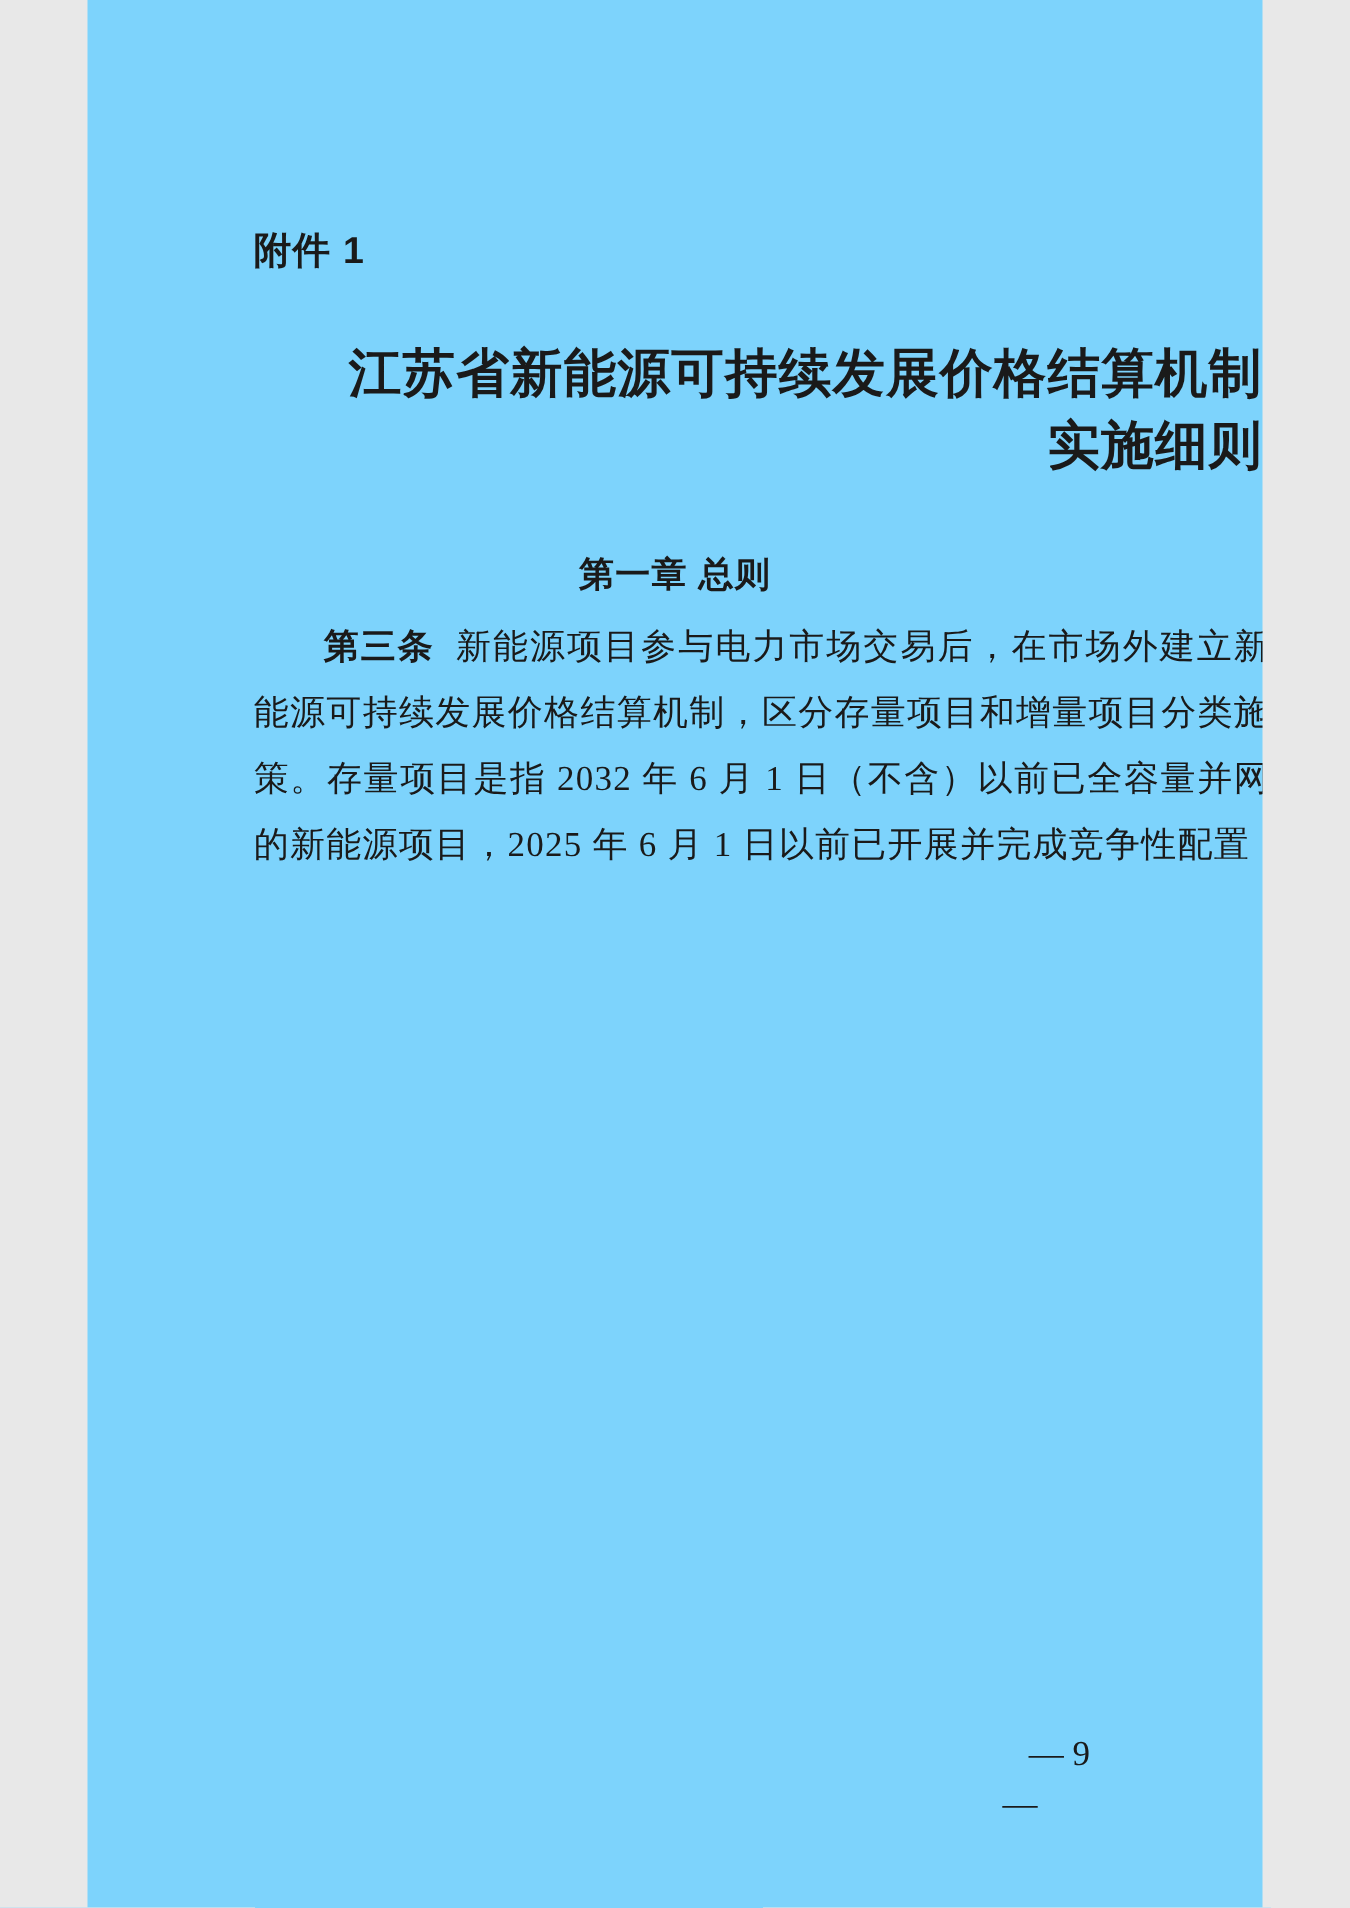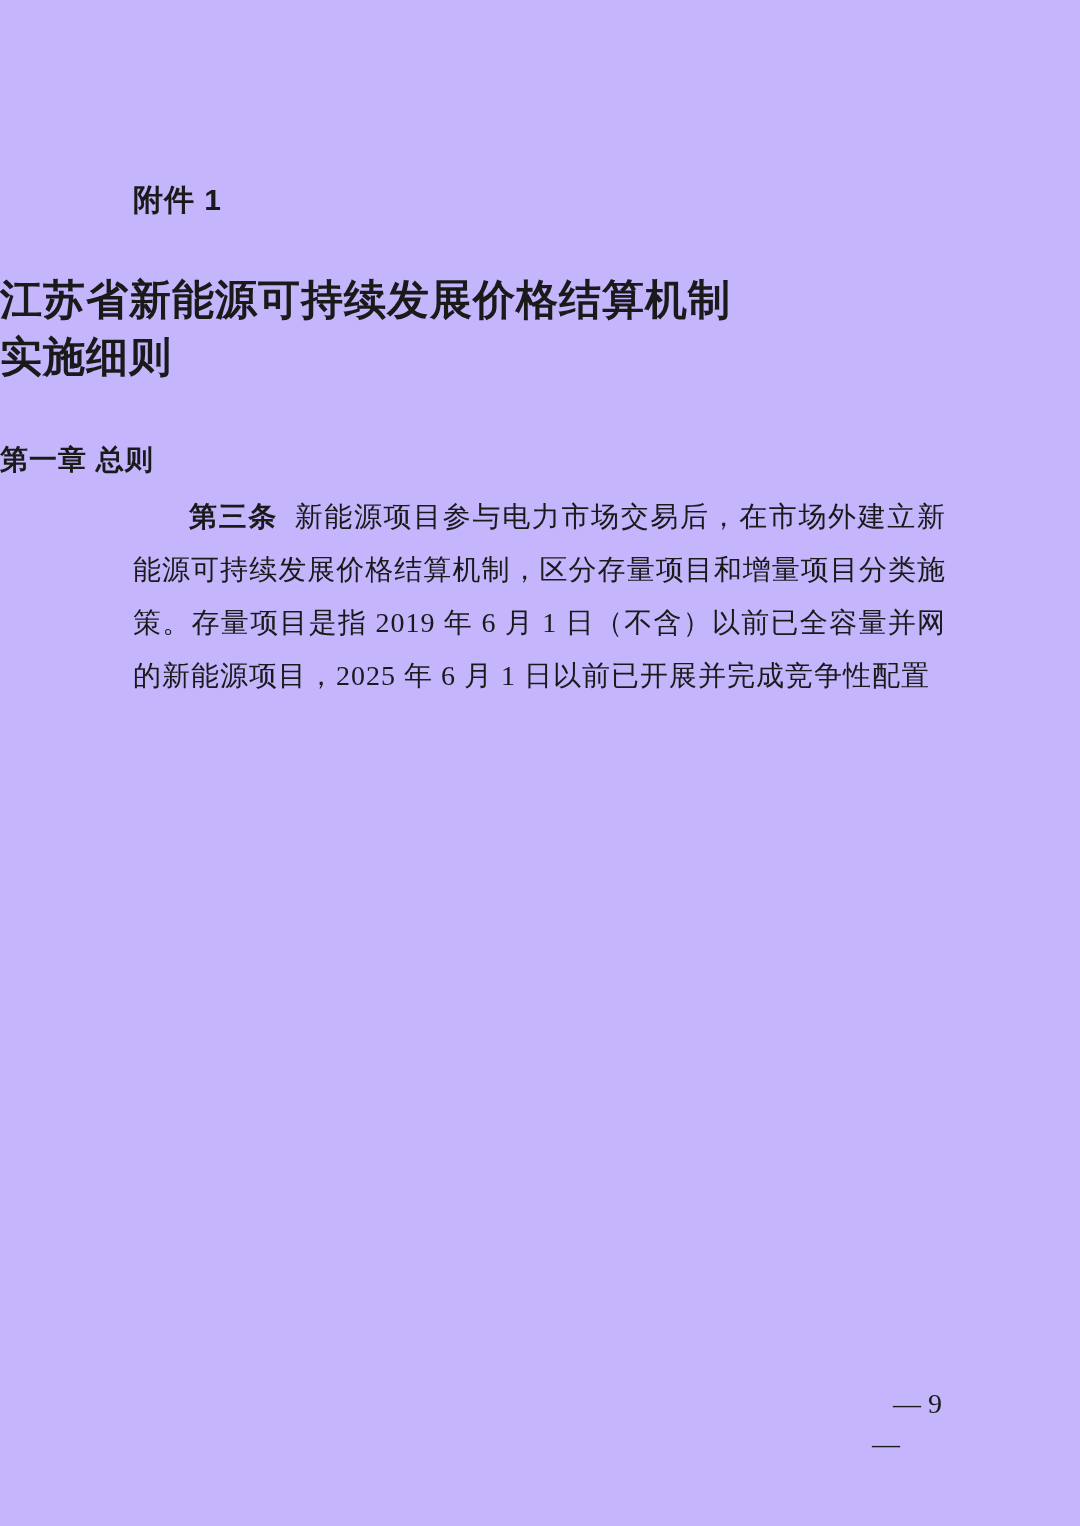--- a/index.html
+++ b/index.html
@@ -2,54 +2,55 @@
 <html><head>
 <meta charset="utf-8">
 <style>
   html, body {
     margin: 0;
     padding: 0;
     background: #e8e8e8;
   }
   .page {
     position: relative;
-    width: 1080px;
+    width: 940px;
     height: 1526px;
     margin: 0 auto;
-    background: #c4b5fd;
+    background: #7dd3fc;
     color: #1a1a1a;
     overflow: hidden;
     font-family: "Liberation Serif", serif;
   }
   .attachment-label {
     position: absolute;
     left: 133px;
     top: 180px;
     font-size: 30px;
     font-weight: bold;
     font-family: "Liberation Sans", sans-serif;
     letter-spacing: 1px;
   }
   .doc-title {
     position: absolute;
     left: 0;
     right: 0;
     top: 272px;
-    text-align: left;
+    text-align: right;
     font-size: 42px;
     font-weight: bold;
     line-height: 57px;
     font-family: "Liberation Serif", serif;
     letter-spacing: 1px;
   }
   .chapter-heading {
     position: absolute;
     left: 0;
     right: 0;
     top: 441px;
+    text-align: center;
     font-size: 28px;
     font-weight: bold;
     font-family: "Liberation Sans", sans-serif;
     letter-spacing: 1px;
   }
   .body-text {
     position: absolute;
     left: 133px;
     top: 490px;
     width: 813px;
@@ -92,21 +93,21 @@
     <div>实施细则</div>
   </div>
 
   <div class="chapter-heading">第一章 总则</div>
 
   <div class="body-text">
 
 
 
     <p class="para">
-      <span class="para-label">第三条</span><span>新能源项目参与电力市场交易后，在市场外建立新能源可持续发展价格结算机制，区分存量项目和增量项目分类施策。存量项目是指 2019 年 6 月 1 日（不含）以前已全容量并网的新能源项目，2025 年 6 月 1 日以前已开展并完成竞争性配置</span>
+      <span class="para-label">第三条</span><span>新能源项目参与电力市场交易后，在市场外建立新能源可持续发展价格结算机制，区分存量项目和增量项目分类施策。存量项目是指 2032 年 6 月 1 日（不含）以前已全容量并网的新能源项目，2025 年 6 月 1 日以前已开展并完成竞争性配置</span>
     </p>
 
   </div>
 
   <div class="footer">
     <div class="footer-line1">— 9</div>
     <div class="footer-line2">—</div>
   </div>
 
 </div>

